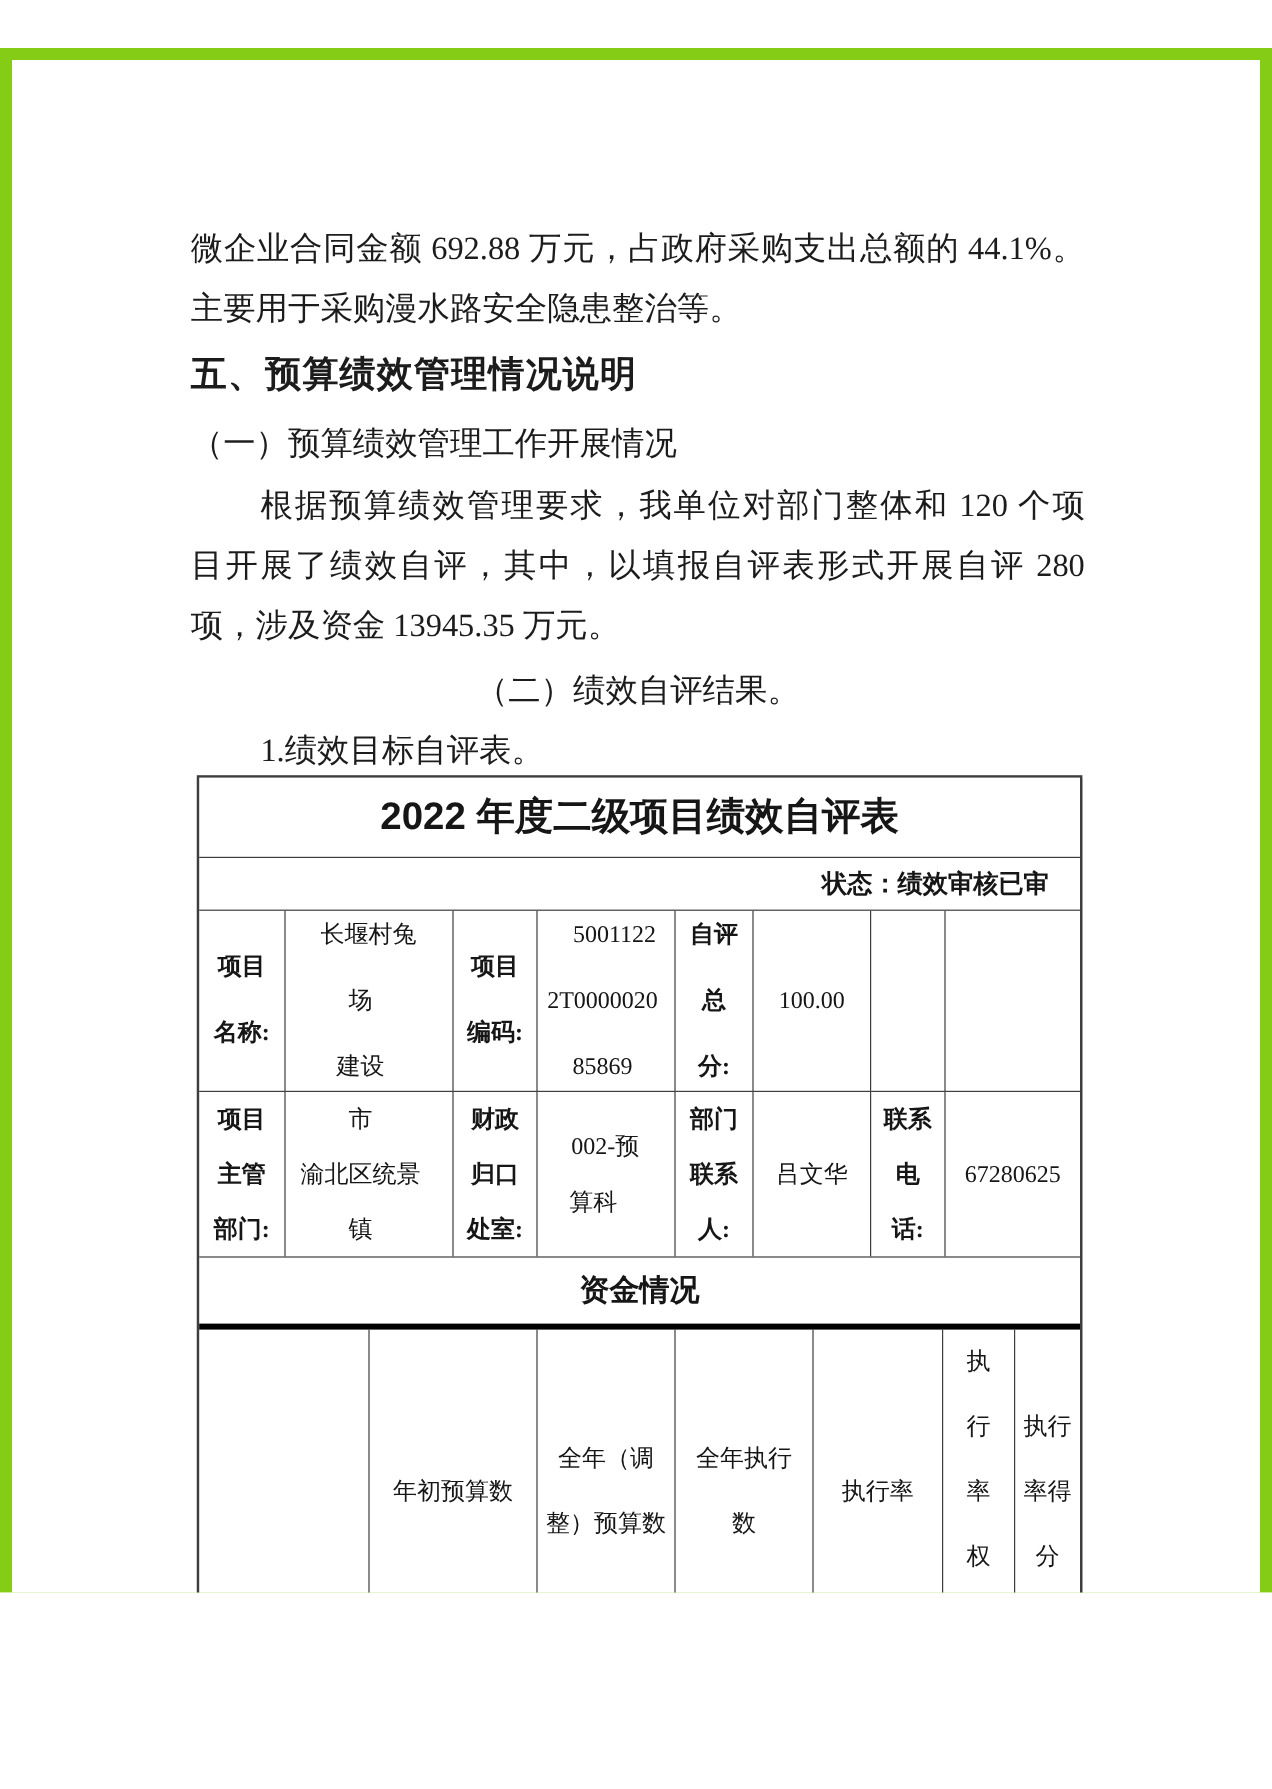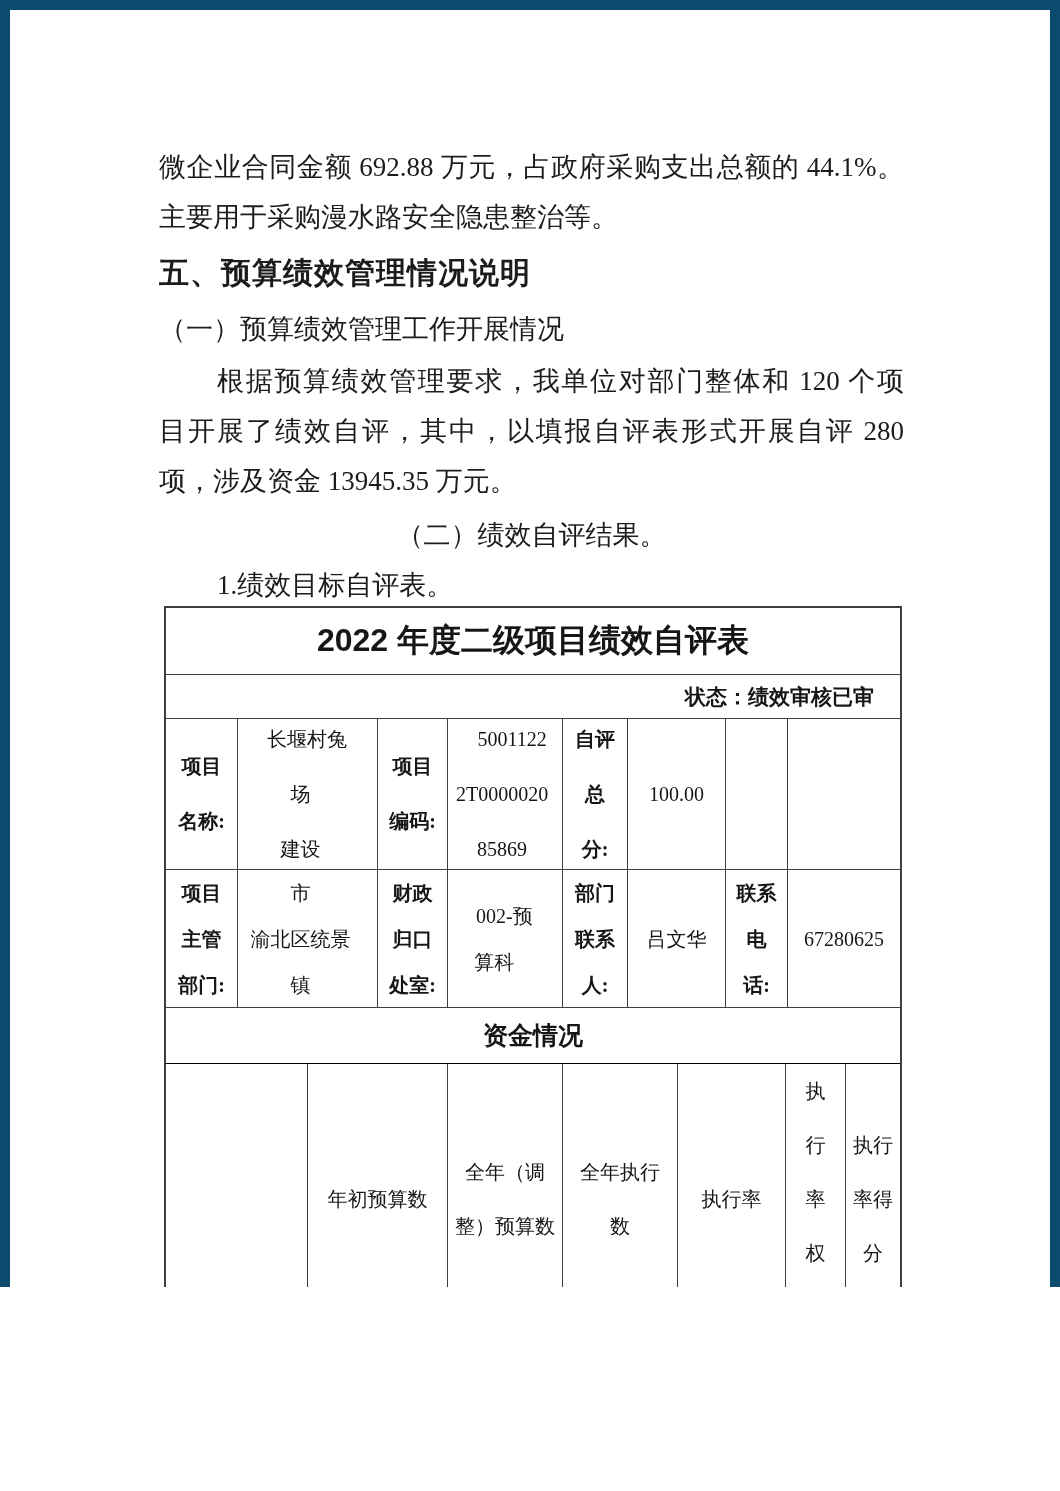--- a/index.html
+++ b/index.html
@@ -1,16 +1,16 @@
 <!DOCTYPE html>
 <html lang="zh"><head>
 <meta charset="utf-8">
 <style>
   html,body{margin:0;padding:0;}
-  .canvas{position:relative;width:1060px;height:1287px;background:#0c4a6e;overflow:hidden;}
+  .canvas{position:relative;width:1060px;height:1287px;background:#84cc16;overflow:hidden;margin-top:40px;}
   .page{position:absolute;left:10px;top:10px;width:1040px;height:1469px;background:#ffffff;overflow:hidden;}
   .content{margin-left:149px;width:745px;color:#1c1c1c;}
   .nw{white-space:nowrap;}
   .p1{margin-top:132px;font:27px/50px "Liberation Serif","DejaVu Serif",serif;}
   .jl{text-align:justify;text-align-last:justify;}
   .h5{margin-top:10px;font-family:"Liberation Sans","DejaVu Sans",sans-serif;font-weight:bold;font-size:30px;line-height:42px;letter-spacing:1px;}
   .kai{font:27px/42px "Liberation Serif","DejaVu Serif",serif;}
   .sub1{margin-top:14px;}
   .para2{margin-top:6px;font:27px/50px "Liberation Serif","DejaVu Serif",serif;}
   .ind2{text-indent:58px;}
@@ -34,21 +34,21 @@
      white-space:pre-line;font-size:20px;box-sizing:border-box;overflow:hidden;}
   .r1c{line-height:55px;}
   .r2c{line-height:46px;}
   .bc{line-height:54px;}
   .br{border-right:1px solid #3e3e3e;}
   .bb{border-bottom:1px solid #3e3e3e;}
   .lab{font-weight:bold;}
   .left{justify-content:flex-start;text-align:center;padding-left:8px;padding-right:22px;}
   .ti{text-indent:20px;}
   .ti-s{text-indent:13px;}
-  .t-fund{height:55px;text-align:center;border-bottom:1px solid #000000;
+  .t-fund{height:55px;text-align:center;border-bottom:5px solid #000000;
           font-family:"Liberation Sans","DejaVu Sans",sans-serif;font-weight:bold;
           font-size:25px;line-height:55px;}
 </style>
 </head>
 <body>
 
 <div class="canvas">
   <div class="page">
     <div class="content">
 

